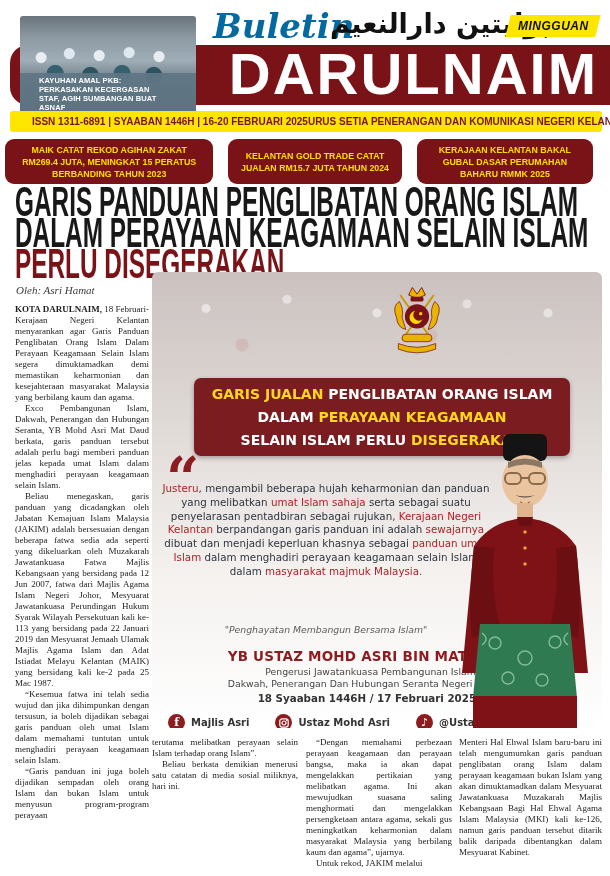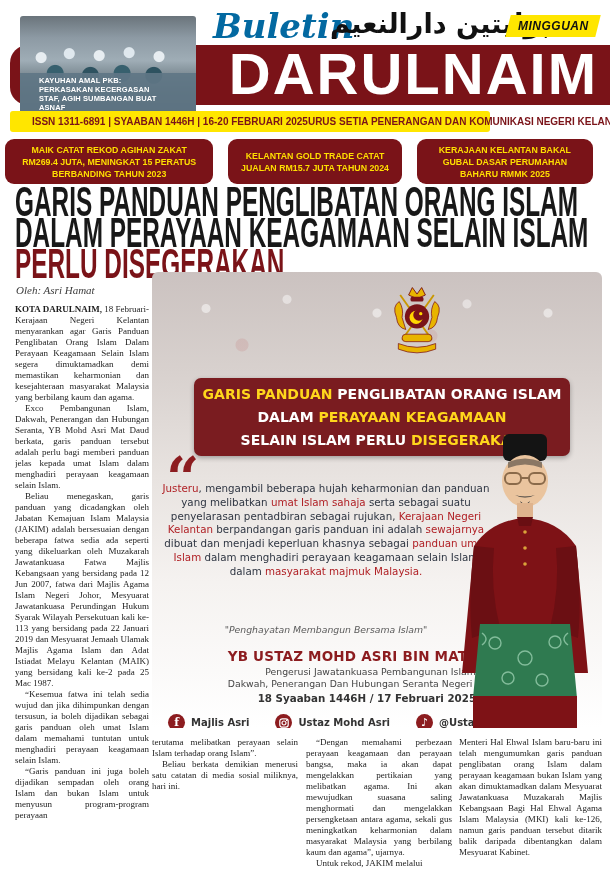--- a/index.html
+++ b/index.html
@@ -55,21 +55,21 @@
   .photo-caption {
     position:absolute; left:0; bottom:0; width:100%;
     background:rgba(96,118,133,.92); padding:3px 19px;
   }
   .photo-caption div {
     color:#ffffff; font-family:"Liberation Sans", sans-serif; font-weight:bold;
     font-size:7.5px; line-height:9px; letter-spacing:.1px;
   }
   
   .issn-bar {
-    position:absolute; left:10px; top:111px; width:480px; height:21px;
+    position:absolute; left:10px; top:111px; width:592px; height:21px;
     background:#ffe600; border-radius:3px;
     display:flex; align-items:center; justify-content:space-between;
     padding:0 10px 0 22px;
   }
   .issn-bar span {
     color:#7a1318; font-family:"Liberation Sans", sans-serif; font-weight:bold; font-size:10px;
     white-space:nowrap;
   }
   
   .news-row { position:absolute; left:5px; top:139px; width:588px; display:flex; gap:15px; }
@@ -228,21 +228,21 @@
       <path d="M52 34 Q57 22 49 17 Q44 25 46 34 L42 47 Q51 45 52 34 Z" fill="#e8b400" stroke="#7a1318" stroke-width="0.8"></path>
       <circle cx="30" cy="33" r="13" fill="#7a1318"></circle>
       <circle cx="29" cy="34" r="7" fill="#ffd700"></circle>
       <circle cx="32" cy="31.5" r="6" fill="#7a1318"></circle>
       <circle cx="34" cy="30" r="1.8" fill="#ffd700"></circle>
       <rect x="14" y="52" width="32" height="8" rx="4" fill="#e8b400" stroke="#7a1318" stroke-width="0.8"></rect>
       <path d="M10 62 Q30 70 50 62 L50 68 Q30 76 10 68 Z" fill="#e8b400" stroke="#7a1318" stroke-width="0.8"></path>
     </svg>
 
     <div class="ig-banner">
-      <div class="bl"><span class="y">GARIS PANDUAN </span><span>PENGLIBATAN ORANG ISLAM</span></div>
+      <div class="bl"><span class="y">GARIS JUALAN </span><span>PENGLIBATAN ORANG ISLAM</span></div>
       <div class="bl"><span>DALAM </span><span class="y">PERAYAAN KEAGAMAAN</span></div>
       <div class="bl"><span>SELAIN ISLAM PERLU </span><span class="y">DISEGERAKAN</span></div>
     </div>
 
     <div class="ig-quotemark" data-bind="infographic.quote_mark">“</div>
     <div class="ig-quote"><span class="b">Justeru</span><span>, mengambil beberapa hujah keharmonian dan panduan yang melibatkan </span><span class="b">umat Islam sahaja</span><span> serta sebagai suatu penyelarasan pentadbiran sebagai rujukan, </span><span class="b">Kerajaan Negeri Kelantan</span><span> berpandangan garis panduan ini adalah </span><span class="b">sewajarnya</span><span> dibuat dan menjadi keperluan khasnya sebagai </span><span class="b">panduan umat Islam</span><span> dalam menghadiri perayaan keagamaan selain Islam dalam </span><span class="b">masyarakat majmuk Malaysia.</span></div>
     <div class="ig-tagline" data-bind="infographic.tagline">"Penghayatan Membangun Bersama Islam"</div>
     <div class="ig-name" data-bind="infographic.name">YB USTAZ MOHD ASRI BIN MAT DAUD</div>
     <div class="ig-title">
       <div data-bind="infographic.title1">Pengerusi Jawatankuasa Pembangunan Islam,</div>

